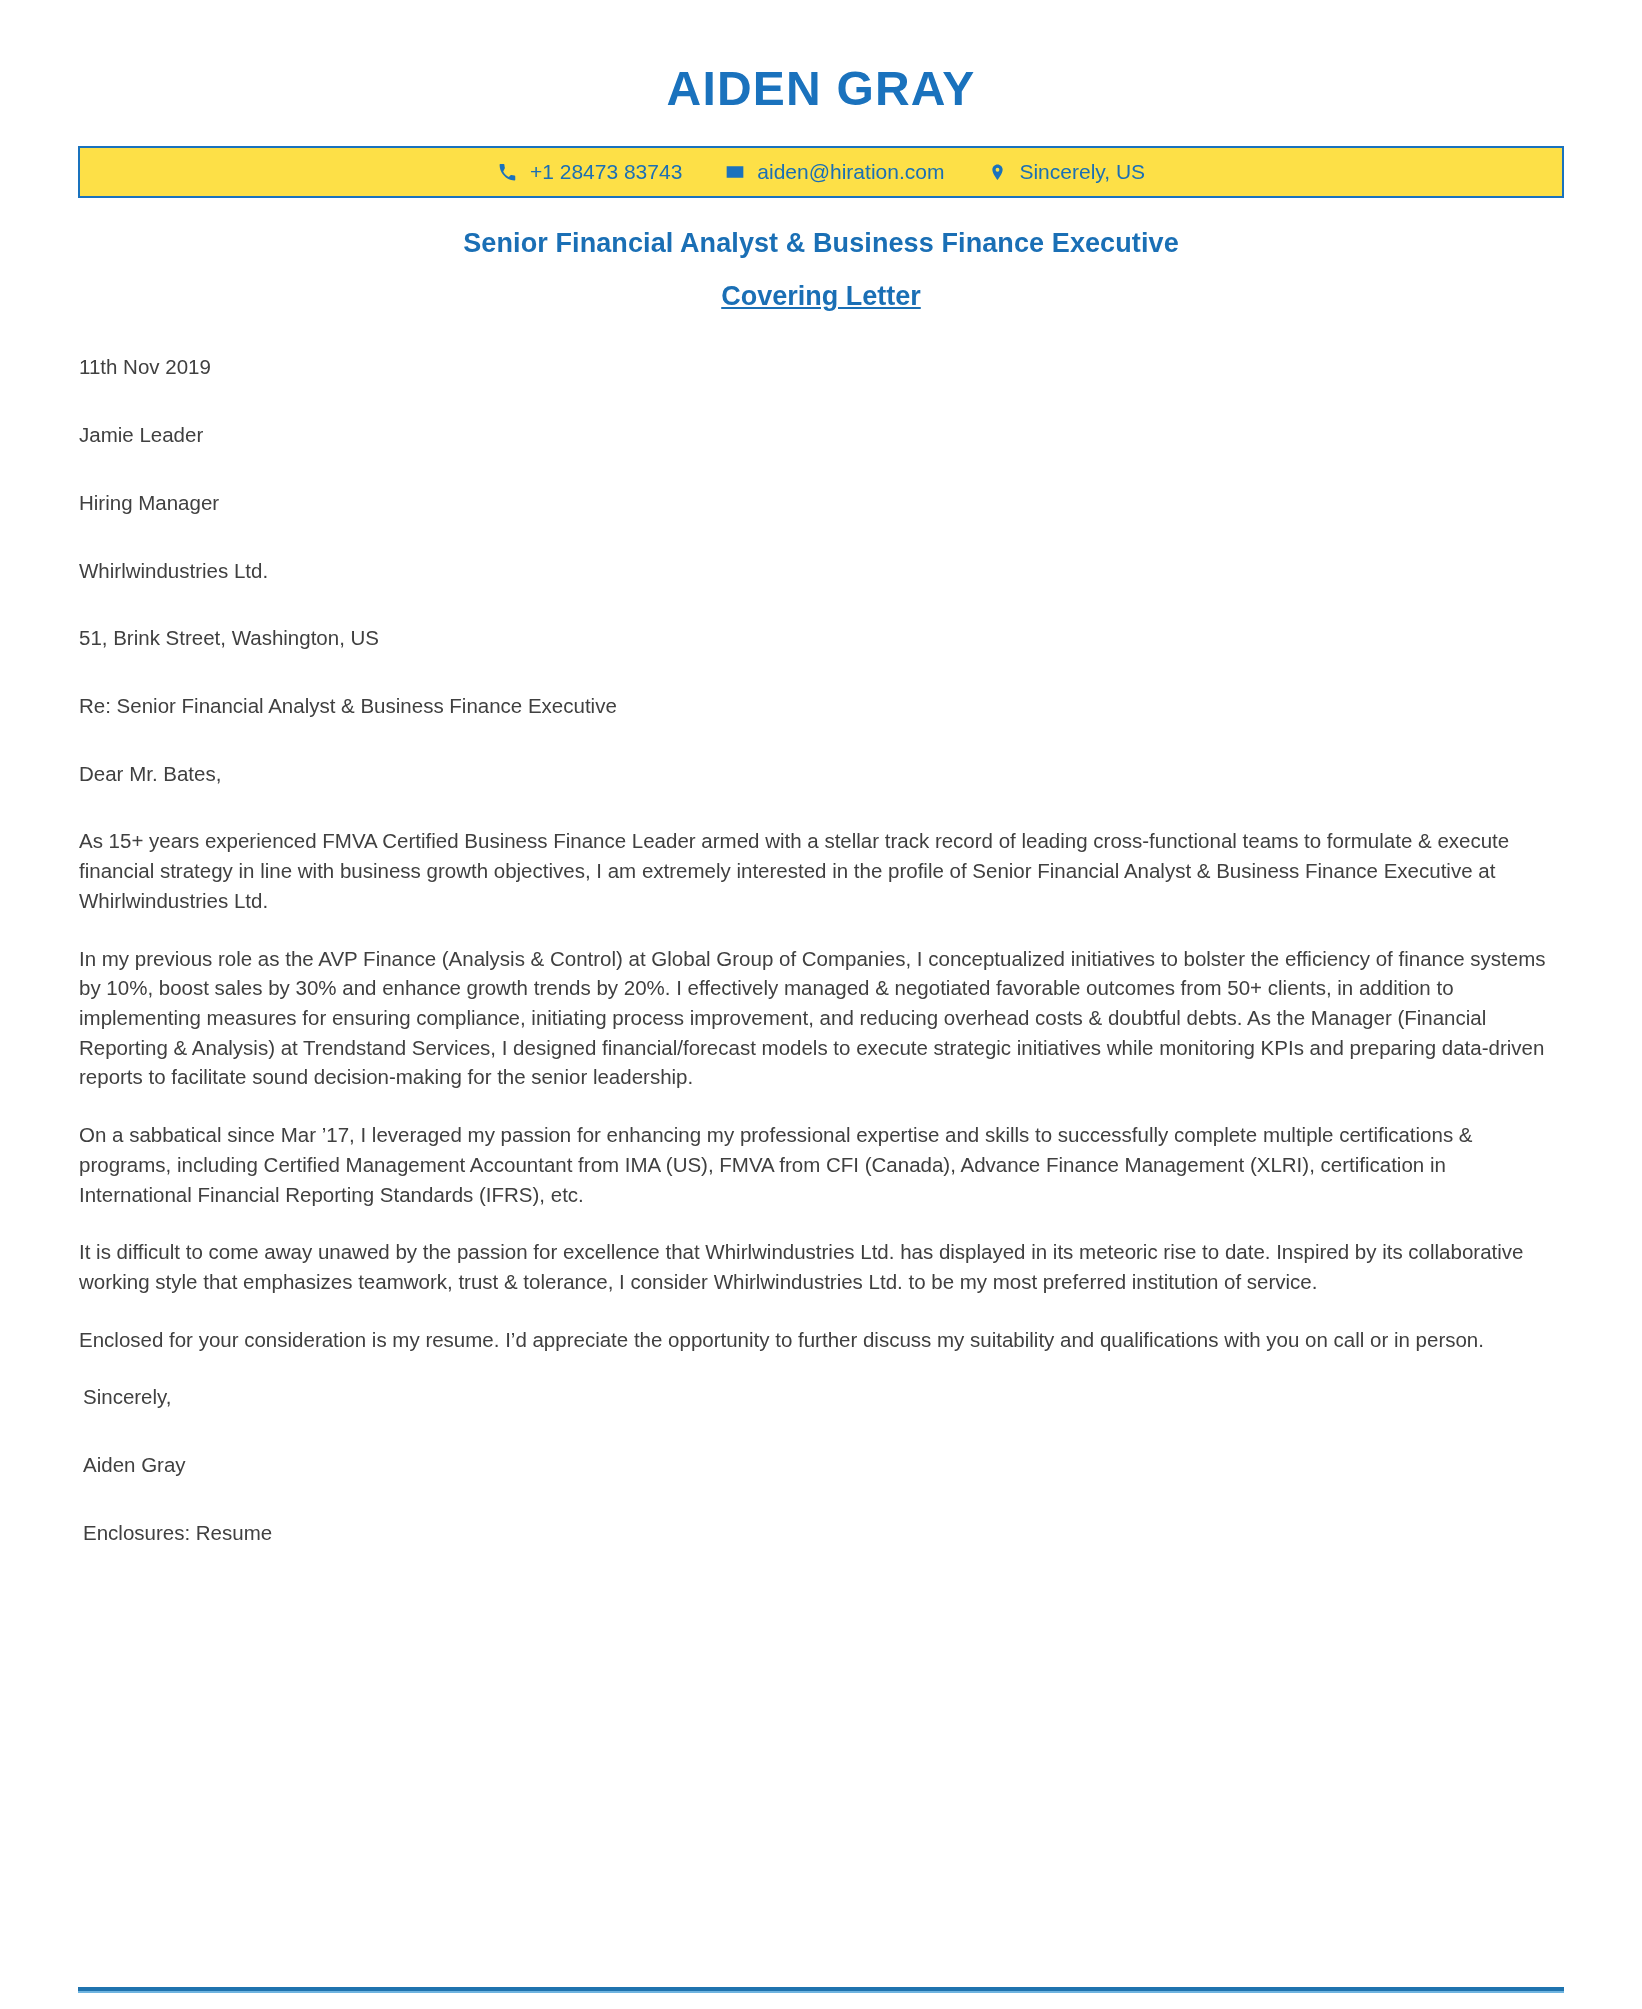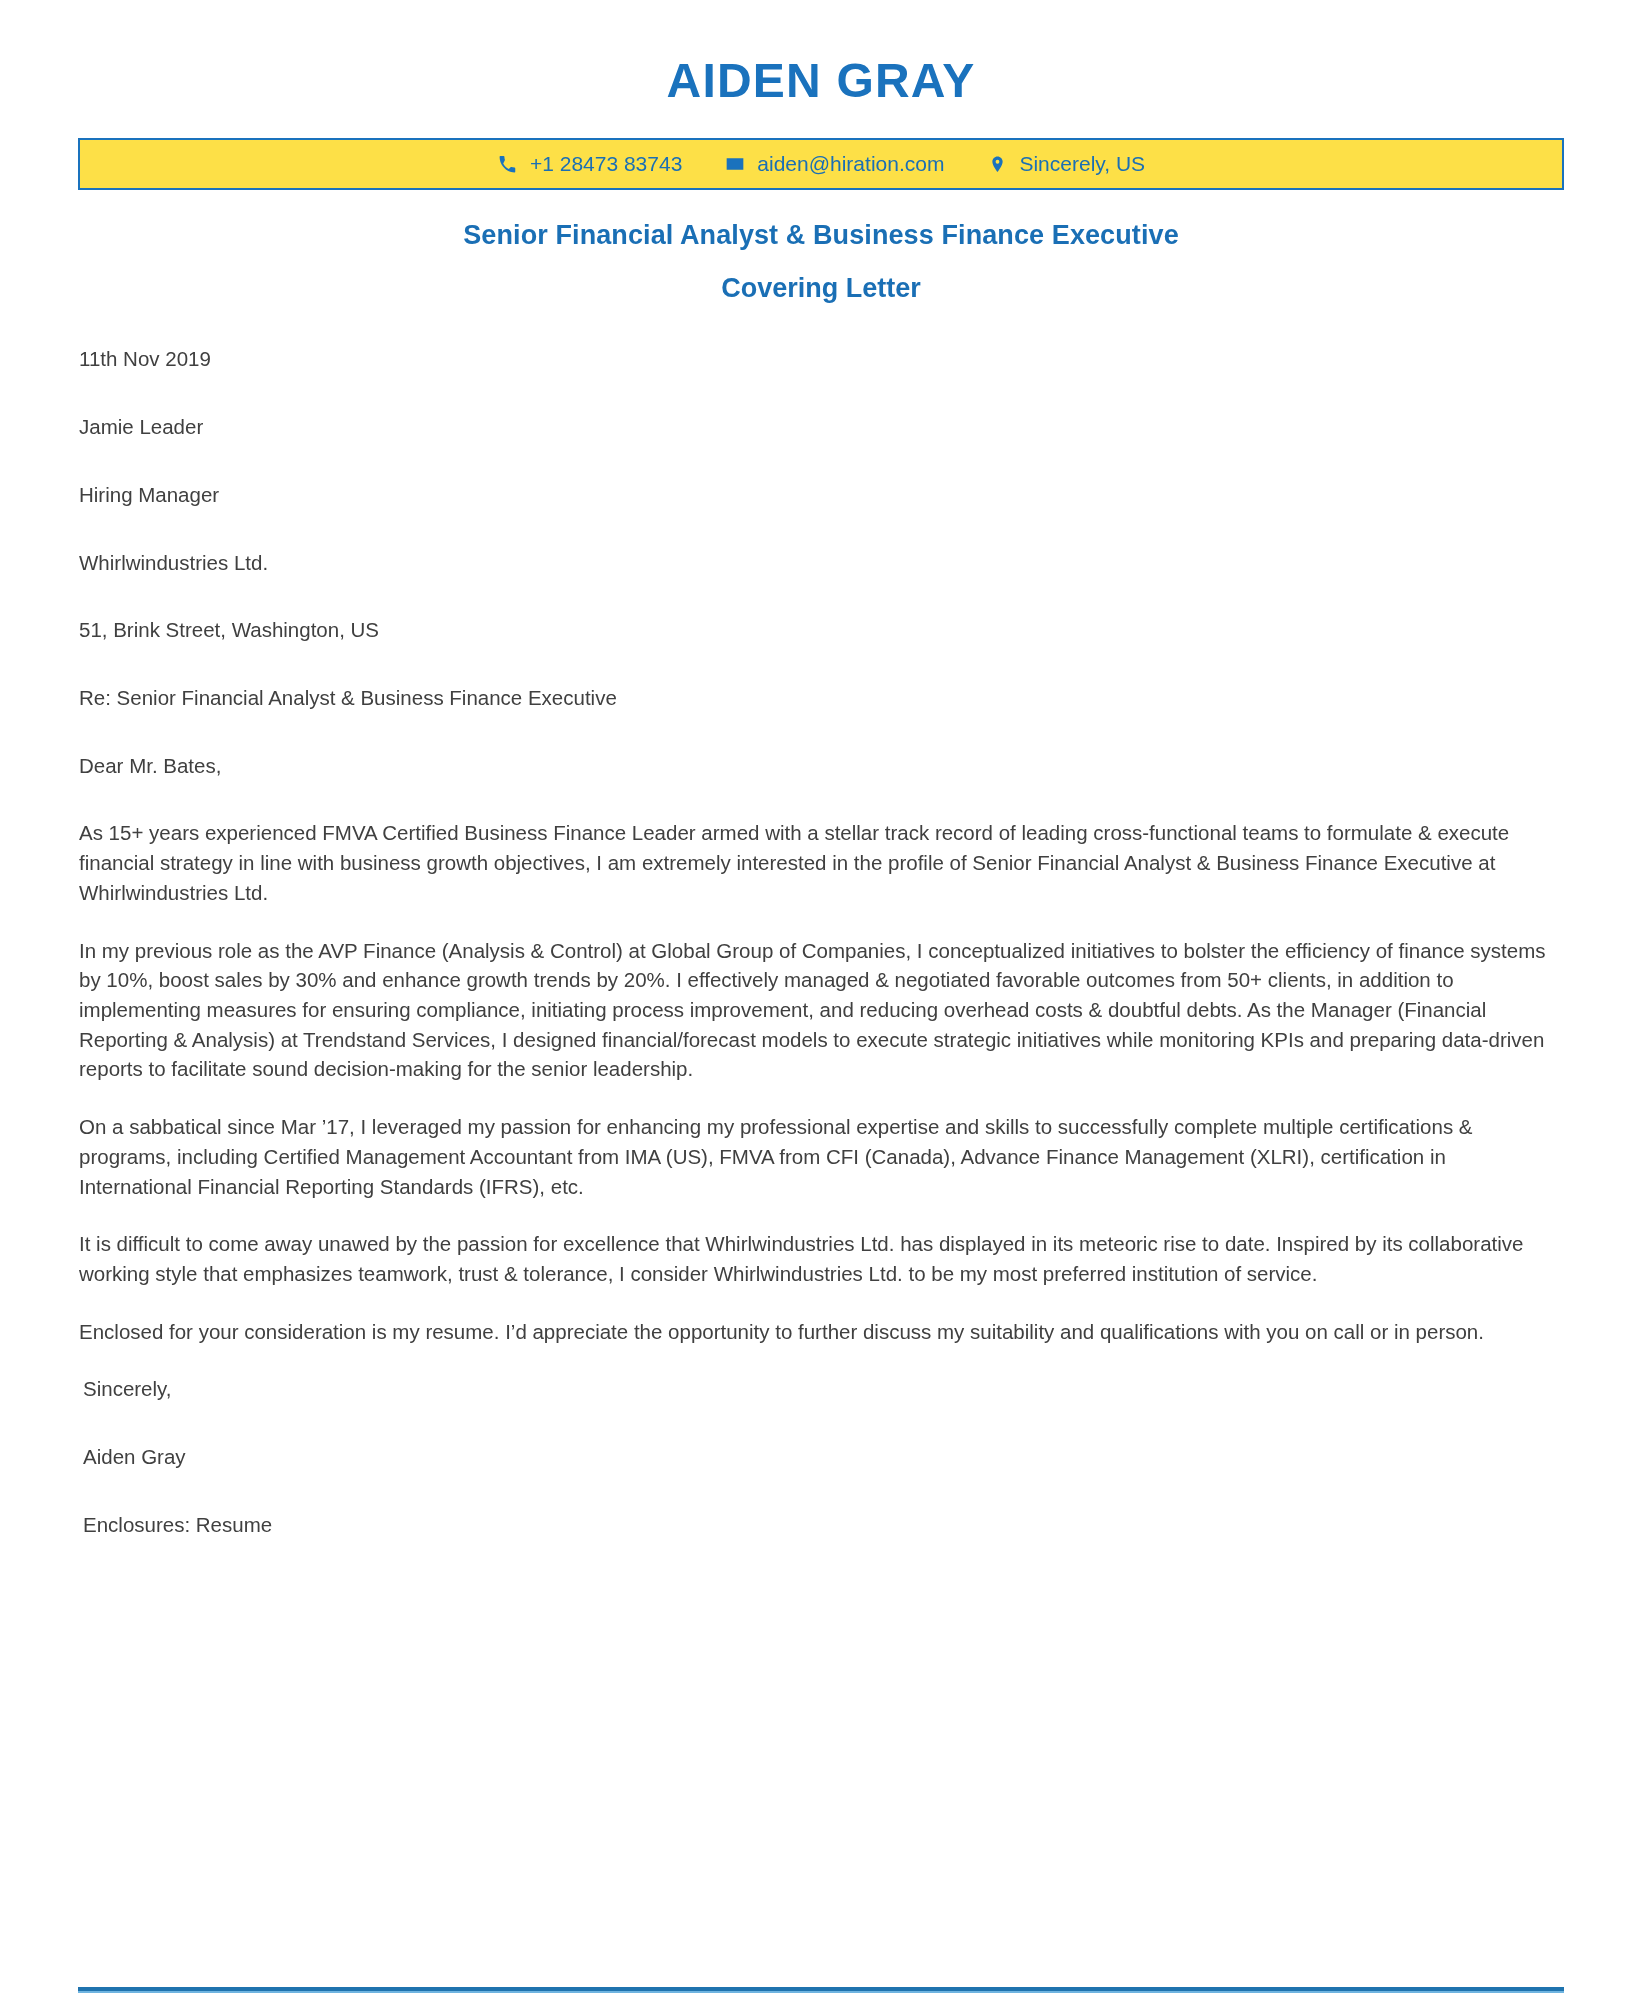--- a/index.html
+++ b/index.html
@@ -12,21 +12,21 @@
     height: 2009px;
     font-family: "Liberation Sans", sans-serif;
     color: #3a3a3a;
     -webkit-font-smoothing: antialiased;
   }
 
   .page {
     width: 1642px;
     height: 2009px;
     box-sizing: border-box;
-    padding: 8px 78px;
+    padding: 16px 78px;
     position: relative;
     background: #ffffff;
   }
 
   
   .name-heading {
     text-align: center;
     font-size: 48px;
     font-weight: bold;
     letter-spacing: 1.2px;
@@ -74,20 +74,21 @@
     white-space: nowrap;
   }
   .role-title {
     font-size: 27px;
     margin-top: 30px;
     letter-spacing: 0.1px;
   }
   .doc-title {
     font-size: 27px;
     margin-top: 22px;
+    text-decoration: underline;
   }
 
   
   .letter {
     margin-top: 40px;
     font-size: 20.5px;
     line-height: 1.45;
     color: #404040;
     padding: 0 1px;
   }

